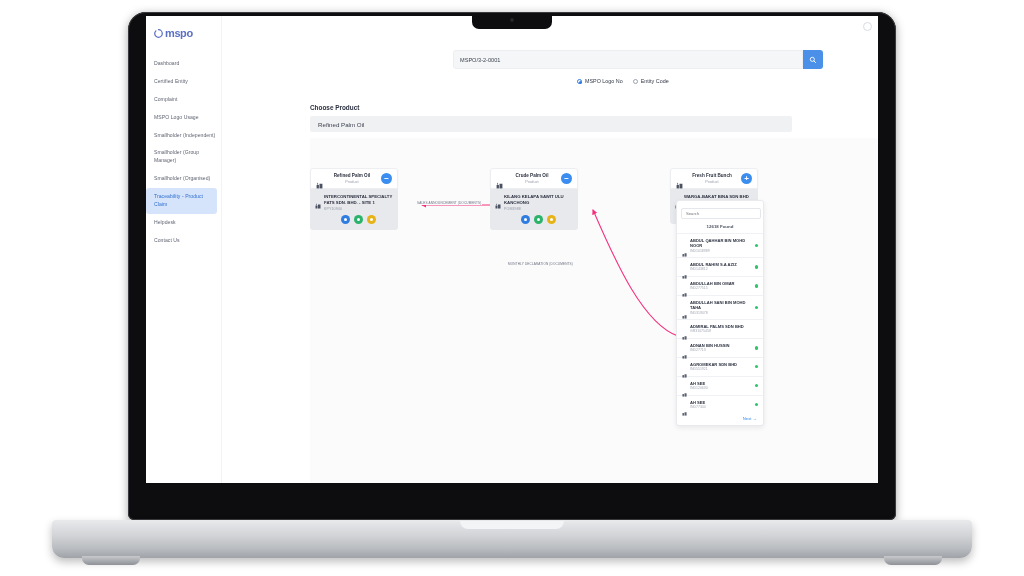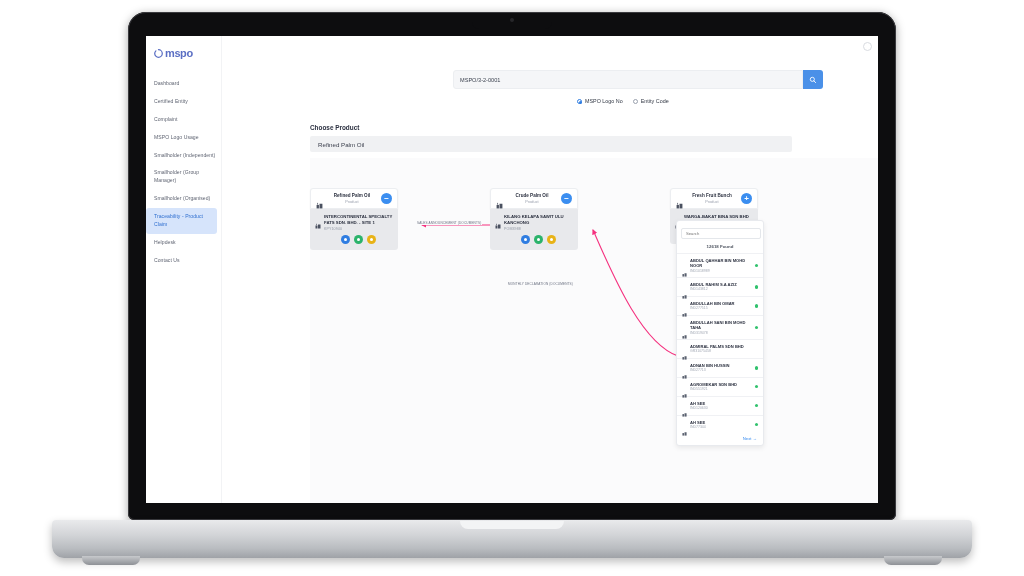--- a/index.html
+++ b/index.html
@@ -41,21 +41,21 @@
     position:absolute;
     left:510px; top:18px;
     width:4px; height:4px;
     border-radius:50%;
     background:#26262a;
     z-index:7;
   }
 
   #screen {
     position:absolute;
-    left:146px; top:36px;
+    left:146px; top:16px;
     width:732px; height:467px;
     background:#ffffff;
     overflow:hidden;
     padding-left:12px;
   }
 
   #laptop-base {
     position:absolute;
     left:52px; top:520px;
     width:920px; height:38px;

